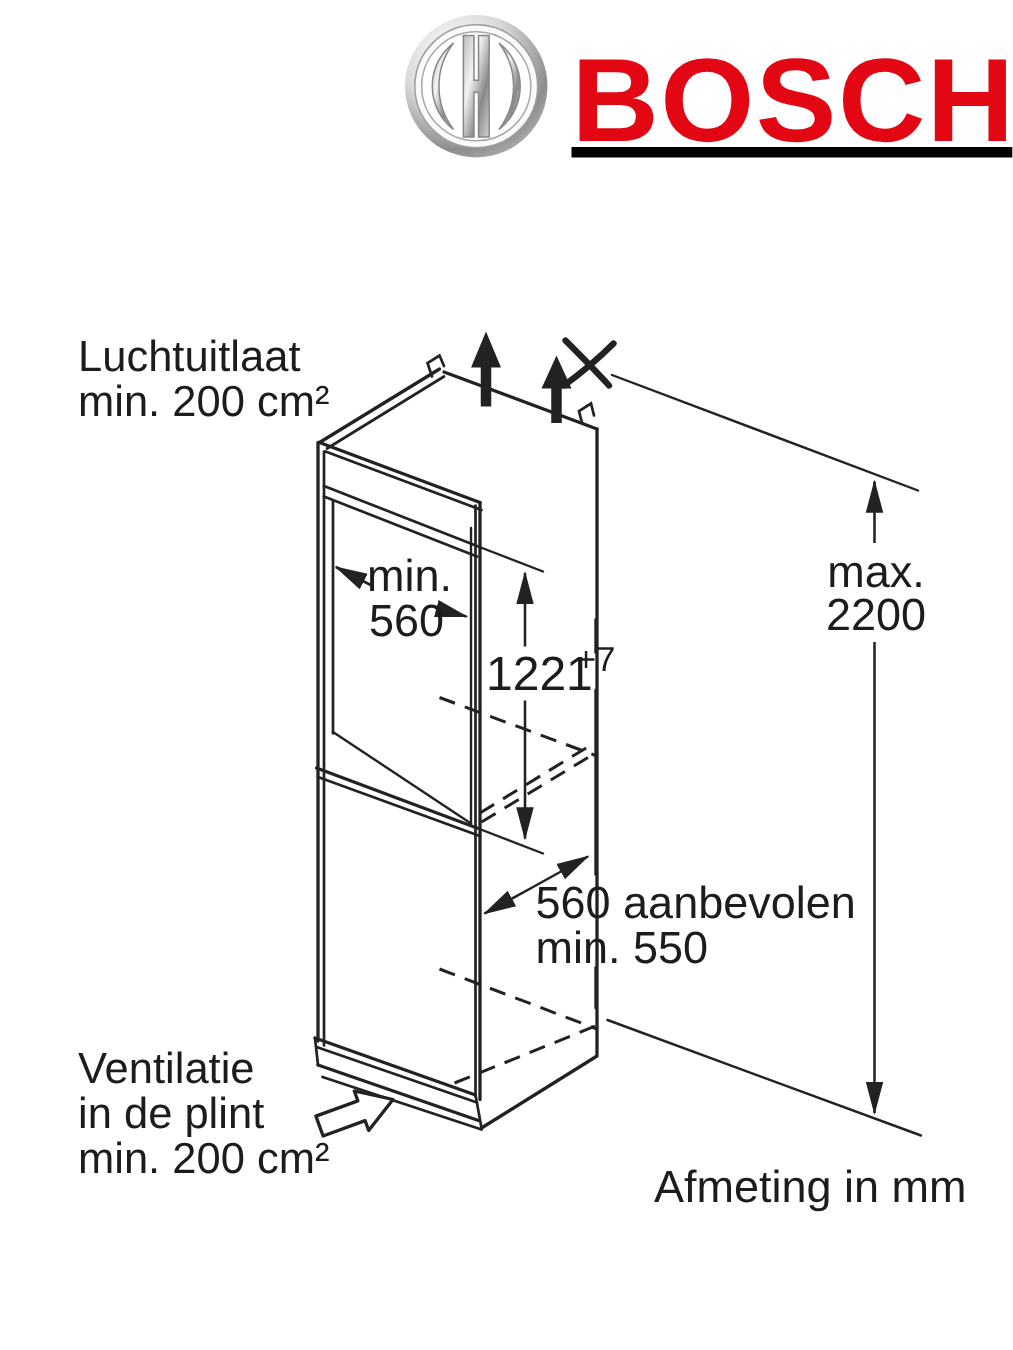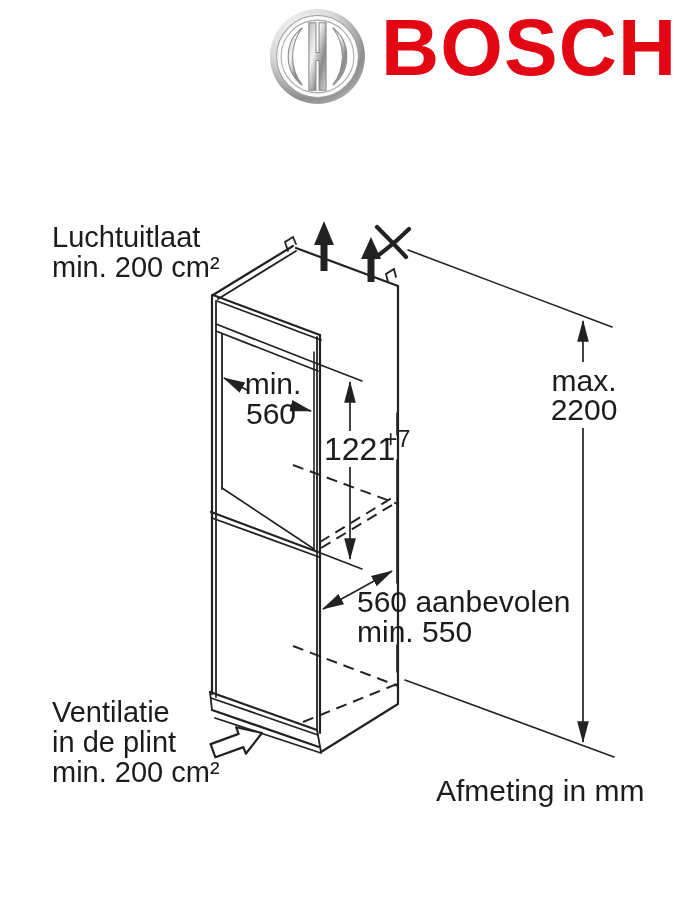--- a/index.html
+++ b/index.html
@@ -1,18 +1,18 @@
 <!DOCTYPE html>
 <html><head>
 <meta charset="utf-8">
 <style>
   html,body{margin:0;padding:0;background:#ffffff;}
   .page{position:relative;width:675px;height:900px;background:#ffffff;overflow:hidden;
         font-family:"Liberation Sans",sans-serif;}
-  .brand{position:absolute;top:8px;left:269px;display:flex;align-items:flex-start;gap:15px;height:98px;}
+  .brand{position:absolute;top:8px;left:269px;display:flex;align-items:flex-end;gap:15px;height:98px;text-decoration:underline;}
   .emblem{width:97px;height:97px;flex:0 0 auto;}
   .wordmark{font-weight:bold;font-size:79px;letter-spacing:1px;line-height:1;
             transform:scaleX(1.02);transform-origin:left center;}
   .diagram{position:absolute;left:0;top:0;width:675px;height:900px;}
   .diagram text{fill:#1c1c1c;font-family:"Liberation Sans",sans-serif;}
   .lbl{font-size:29px;}
   .dim{font-size:30px;}
   .dim-small{font-size:23px;}
   .ln{stroke:#222;fill:none;stroke-width:2.2;stroke-linecap:round;}
   .thin{stroke:#222;fill:none;stroke-width:1.8;stroke-linecap:round;}

